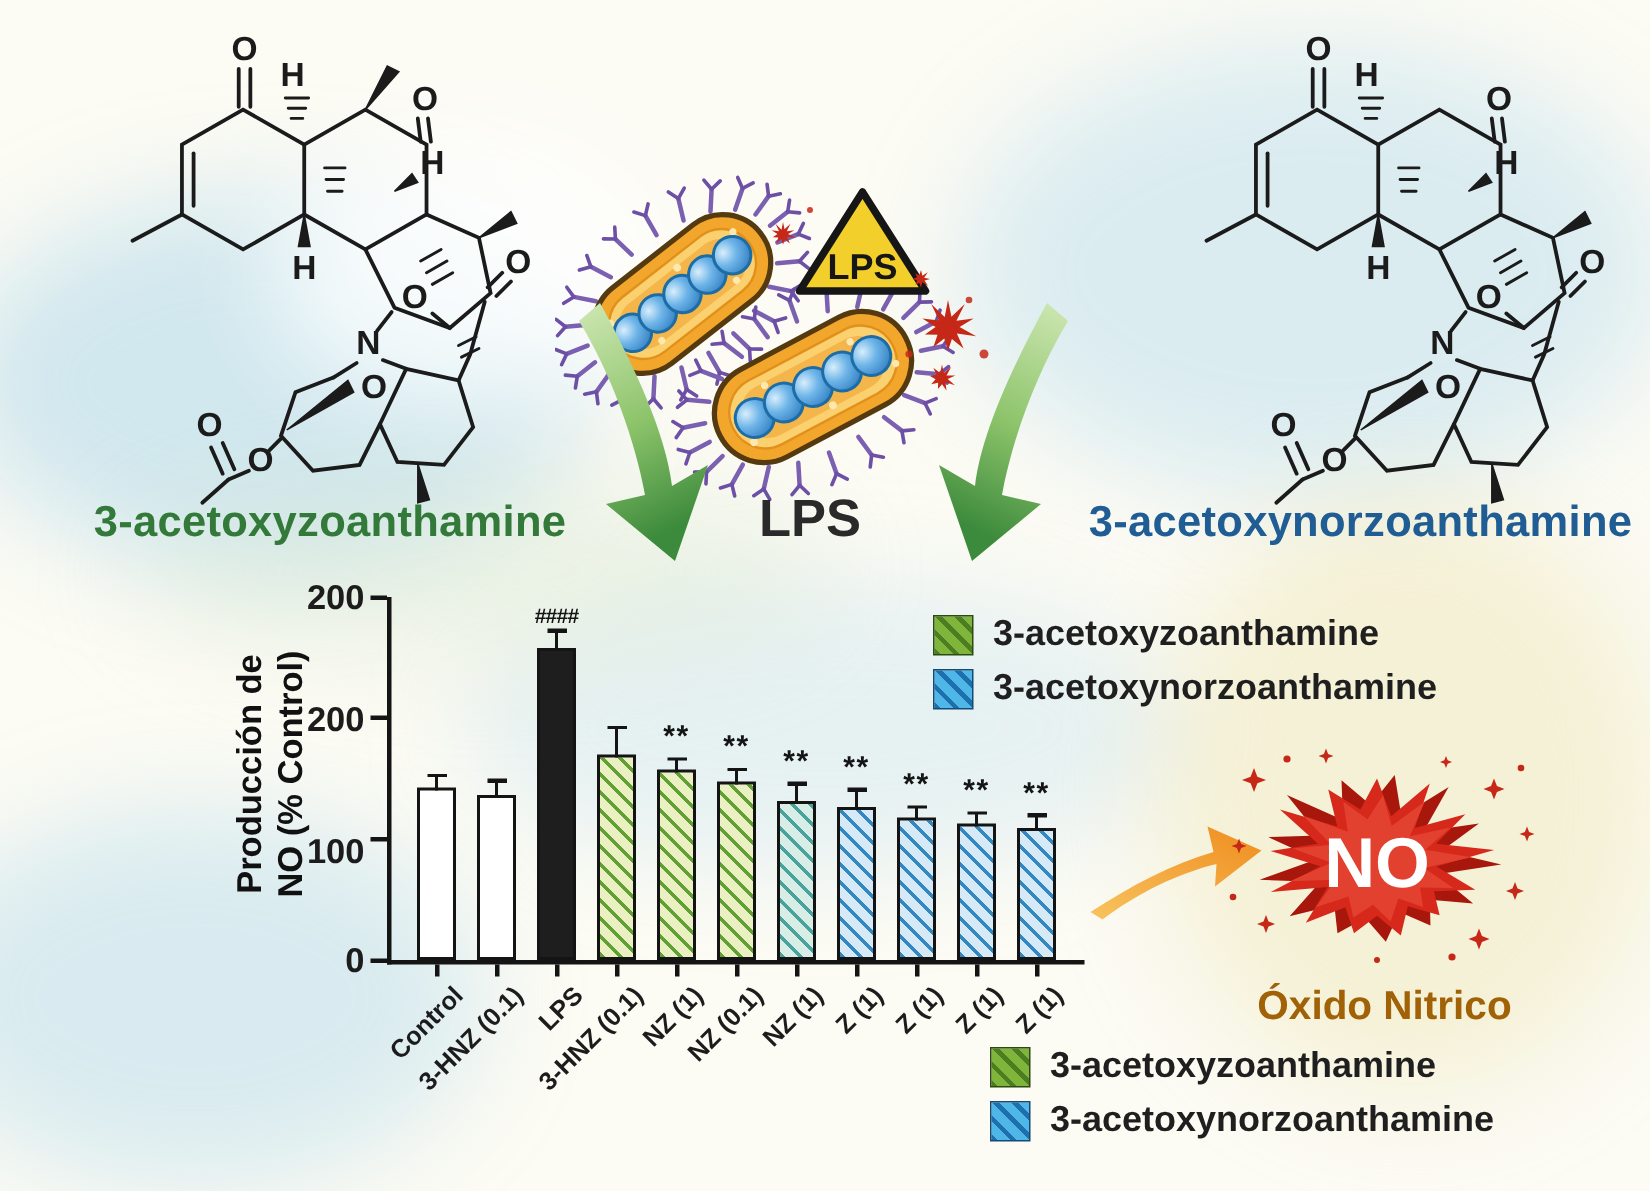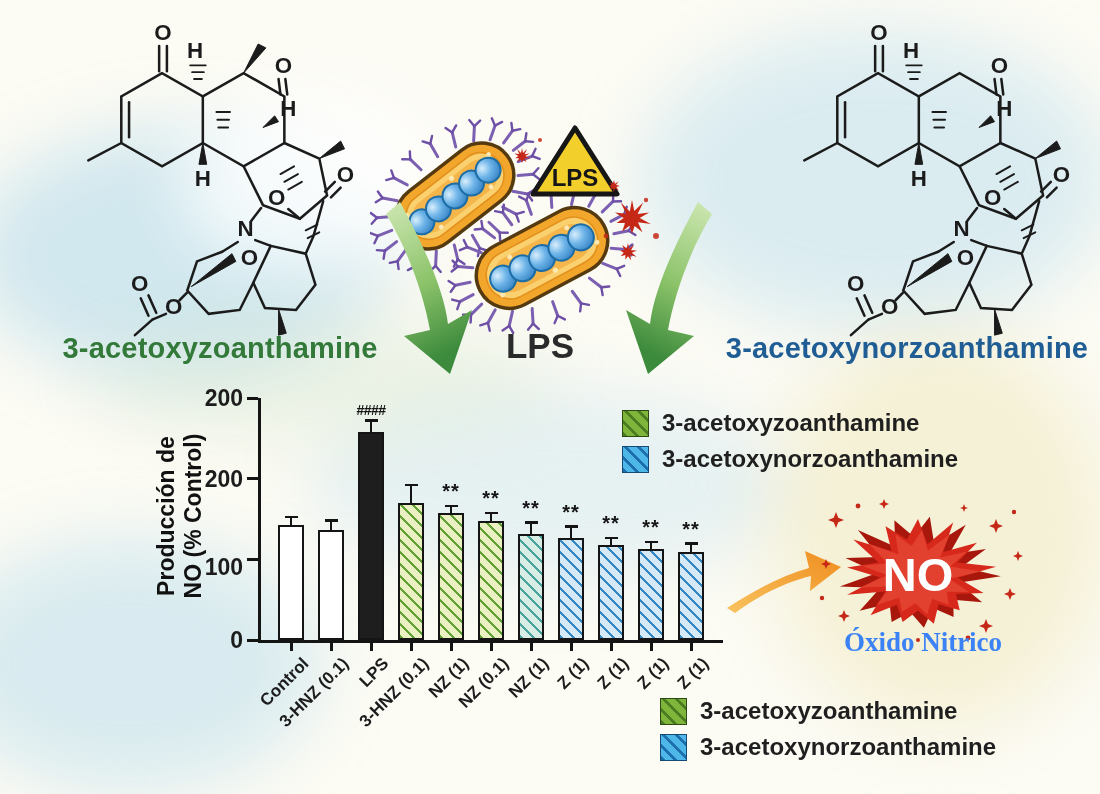--- a/index.html
+++ b/index.html
@@ -499,15 +499,15 @@
         <path d="M146,6 L147.12,8.879999999999999 L150,10 L147.12,11.120000000000001 L146,14 L144.88,11.120000000000001 L142,10 L144.88,8.879999999999999 Z" fill="#c62818"></path>
         <circle cx="40" cy="8" r="2.4" fill="#c62818"></circle>
         <circle cx="196" cy="14" r="2.2" fill="#c62818"></circle>
         <circle cx="4" cy="100" r="2.2" fill="#c62818"></circle>
         <circle cx="150" cy="140" r="2.4" fill="#c62818"></circle>
         <circle cx="100" cy="142" r="2" fill="#c62818"></circle>
       </g>
 
   <text id="burst-text" x="100" y="93" text-anchor="middle" font-size="47" font-weight="800" fill="#ffffff">NO</text>
     </svg>
-  <div class="out-caption" style="left: 793px; top: 627px; color: #3b82f6; font-family: Liberation Serif, serif;">Óxido Nitrico</div>
+  <div class="out-caption" style="left: 793px; top: 655px; color: #a16207;">Óxido Nitrico</div>
 
 </div>
 
 </body></html>

